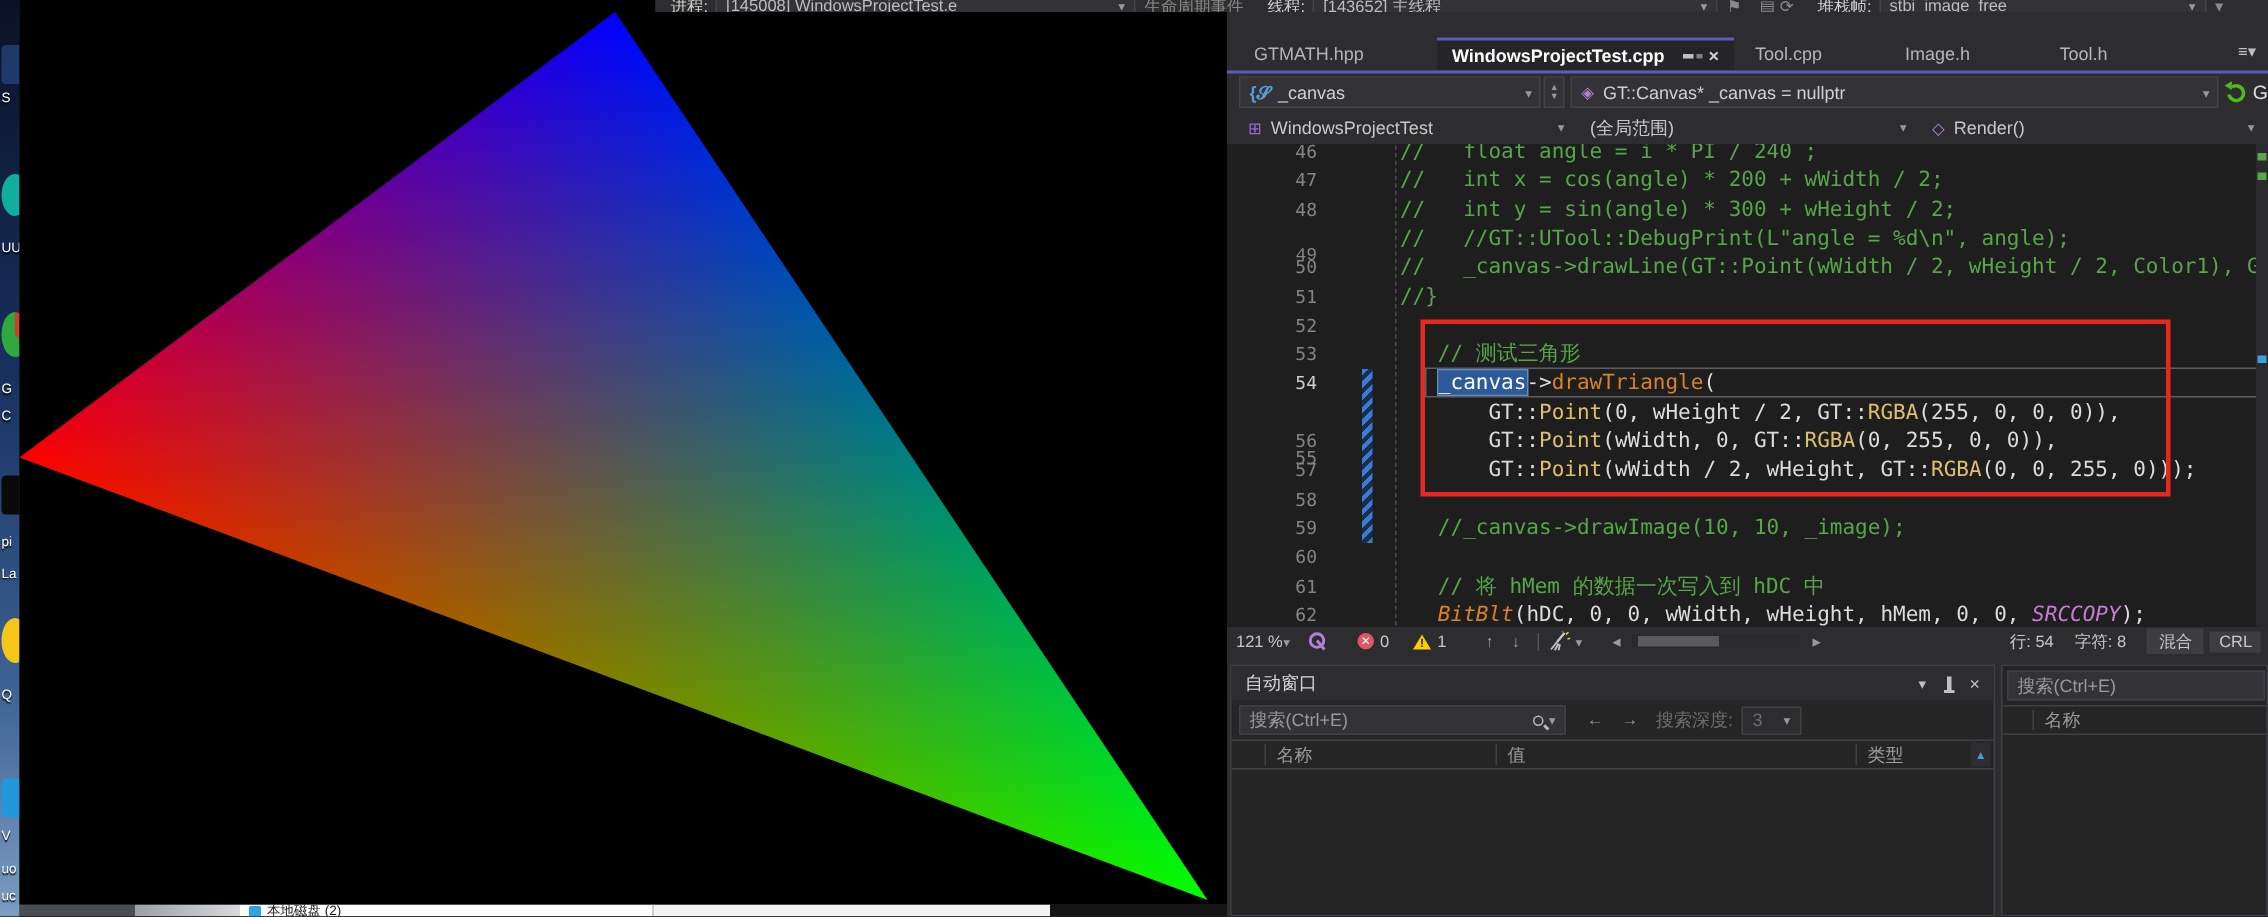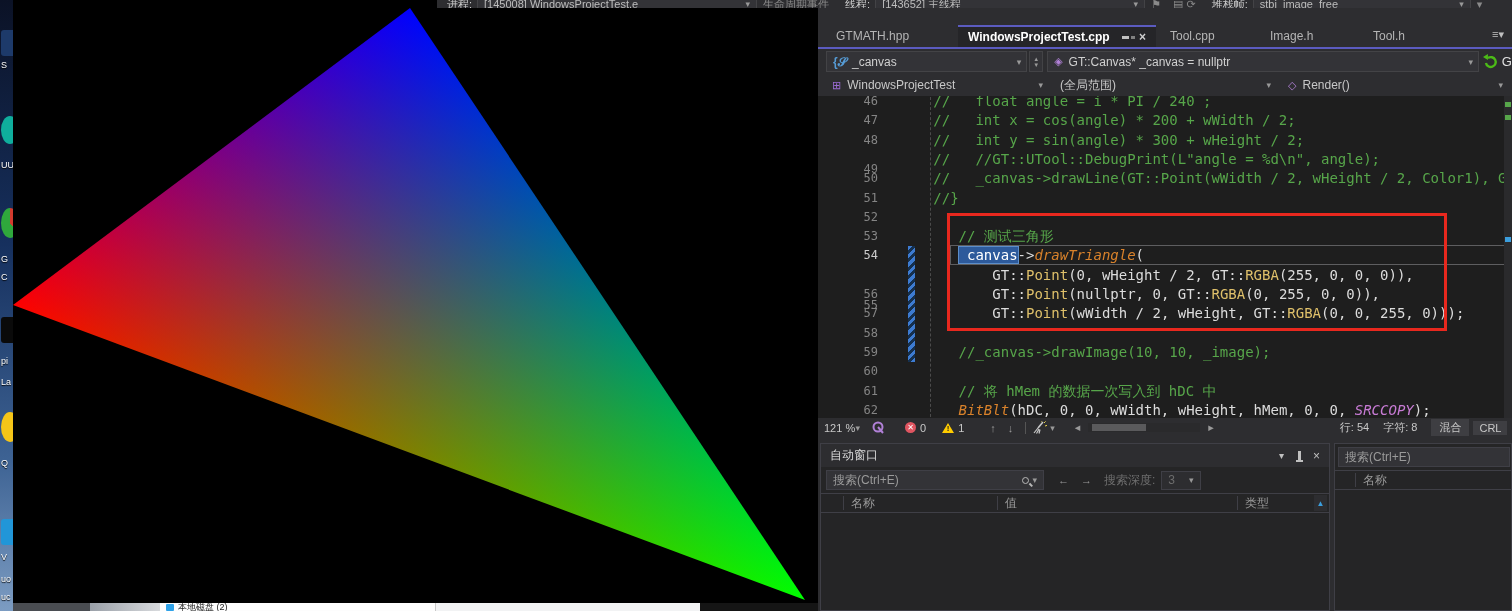--- a/index.html
+++ b/index.html
@@ -77,21 +77,21 @@
   #editor { position:absolute; left:0; top:88px; width:694px; height:322px; background:#1E1E1E; overflow:hidden; }
   .lnum { position:absolute; width:44px; text-align:right; color:#858585; font-size:12px;
     font-family:"DejaVu Sans Mono", monospace; line-height:19.3px; left:16px; }
   .lnum.cur { color:#cdcdcd; }
   #indent-guide { position:absolute; left:112px; top:-4px; height:330px; border-left:1px dashed #4b4b4b; }
   #track-bar { position:absolute; left:90px; top:150px; width:7px; height:116px;
     background:repeating-linear-gradient(135deg,#3d7bd1 0 3px,#15304f 3px 6px); }
   .codeline { position:absolute; left:90px; white-space:pre; font-family:"DejaVu Sans Mono", monospace;
     font-size:14px; line-height:19.3px; color:#DCDCDC; }
   .c { color:#57A64A; } .p { color:#DCDCDC; } .t { color:#DFC06A; }
-  .f { color:#D9822B;font-style:italic; } .fi { color:#D9822B; font-style:italic; } .m { color:#C77BD4; font-style:italic; }
+  .f { color:#D9822B; } .fi { color:#D9822B; font-style:italic; } .m { color:#C77BD4; font-style:italic; }
   .sel { background:#2D5A9B; outline:1px solid #5B8DC9; color:#ffffff; }
   #curline-box { position:absolute; left:132px; top:149px; width:556px; height:20px; border:1px solid #5E5E60; }
   #red-annotation { position:absolute; left:129px; top:117px; width:500px; height:118px;
     border:3px solid #E8281E; }
   #vscroll { position:absolute; right:0; top:0; width:8px; height:322px; background:#2A2A2C; }
   .smark { position:absolute; right:1px; width:6px; height:5px; }
 
   
   #estatus { position:absolute; left:0; top:410px; width:694px; height:19px; background:#2D2D30;
     display:flex; align-items:center; color:#c8c8c8; font-size:11px; }
@@ -307,21 +307,21 @@
           <div class="codeline" style="top: -4px;"><span class="c">   //   float angle = i * PI / 240 ;</span></div>
           <div class="codeline" style="top: 15.3px;"><span class="c">   //   int x = cos(angle) * 200 + wWidth / 2;</span></div>
           <div class="codeline" style="top: 34.6px;"><span class="c">   //   int y = sin(angle) * 300 + wHeight / 2;</span></div>
           <div class="codeline" style="top: 53.9px;"><span class="c">   //   //GT::UTool::DebugPrint(L"angle = %d\n", angle);</span></div>
           <div class="codeline" style="top: 73.2px;"><span class="c">   //   _canvas-&gt;drawLine(GT::Point(wWidth / 2, wHeight / 2, Color1), GT::Point(x, y, Color2));</span></div>
           <div class="codeline" style="top: 92.5px;"><span class="c">   //}</span></div>
           <div class="codeline" style="top: 111.8px;"></div>
           <div class="codeline" style="top: 131.1px;"><span class="c">      // 测试三角形</span></div>
           <div class="codeline" style="top: 150.4px;"><span class="p">      </span><span class="sel">_canvas</span><span class="p">-&gt;</span><span class="f">drawTriangle</span><span class="p">(</span></div>
           <div class="codeline" style="top: 169.7px;"><span class="p">          GT::</span><span class="t">Point</span><span class="p">(0, wHeight / 2, GT::</span><span class="t">RGBA</span><span class="p">(255, 0, 0, 0)),</span></div>
-          <div class="codeline" style="top: 189px;"><span class="p">          GT::</span><span class="t">Point</span><span class="p">(nullptr, 0, GT::</span><span class="t">RGBA</span><span class="p">(0, 255, 0, 0)),</span></div>
+          <div class="codeline" style="top: 189px;"><span class="p">          GT::</span><span class="t">Point</span><span class="p">(wWidth, 0, GT::</span><span class="t">RGBA</span><span class="p">(0, 255, 0, 0)),</span></div>
           <div class="codeline" style="top: 208.3px;"><span class="p">          GT::</span><span class="t">Point</span><span class="p">(wWidth / 2, wHeight, GT::</span><span class="t">RGBA</span><span class="p">(0, 0, 255, 0)));</span></div>
           <div class="codeline" style="top: 227.6px;"></div>
           <div class="codeline" style="top: 246.9px;"><span class="c">      //_canvas-&gt;drawImage(10, 10, _image);</span></div>
           <div class="codeline" style="top: 266.2px;"></div>
           <div class="codeline" style="top: 285.5px;"><span class="c">      // 将 hMem 的数据一次写入到 hDC 中</span></div>
           <div class="codeline" style="top: 304.8px;"><span class="p">      </span><span class="fi">BitBlt</span><span class="p">(hDC, 0, 0, wWidth, wHeight, hMem, 0, 0, </span><span class="m">SRCCOPY</span><span class="p">);</span></div>
         </div>
       <div id="curline-box"></div>
       <div id="red-annotation"></div>
       <div id="vscroll">

